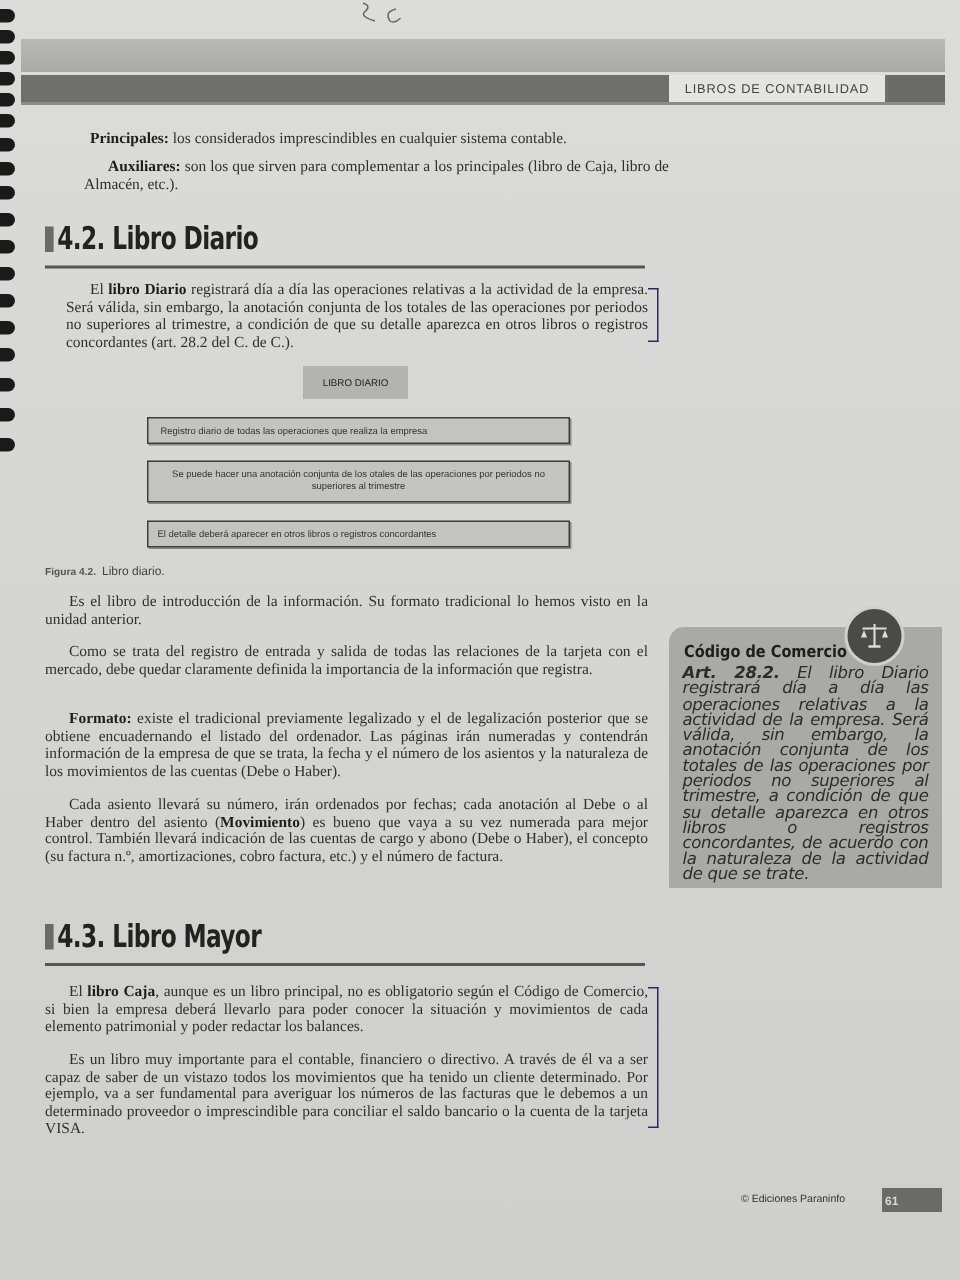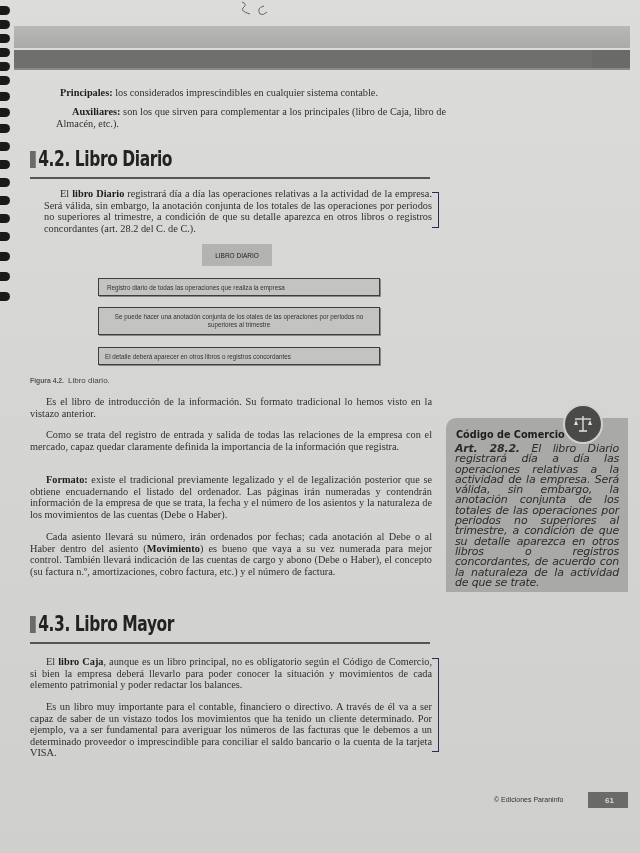--- a/index.html
+++ b/index.html
@@ -102,21 +102,21 @@
   .bracket {
     position:absolute; border:1.2px solid #2b2b5a; border-left:none;
   }
   .footer-text {
     position:absolute; left:494px; top:796px;
     font-family:"Liberation Sans","DejaVu Sans",sans-serif; font-size:7px; color:#333;
   }
   .page-num {
     position:absolute; left:588px; top:792px; width:40px; height:16px; background:#6a6a68;
     font-family:"Liberation Sans","DejaVu Sans",sans-serif; font-weight:bold; font-size:8px;
-    color:#d8d8d6; display:flex; align-items:center; padding-left:17px; box-sizing:border-box;
+    color:#d8d8d6; display:flex; align-items:center; padding-left:2px; box-sizing:border-box;
   }
 </style>
 </head>
 <body>
 
 <div class="page">
 
   <div class="spiral">
     <span style="top:6px"></span>
       <span style="top:20px"></span>
@@ -138,20 +138,21 @@
       <span style="top:292px"></span>
   </div>
 
   <svg class="handwriting" viewBox="0 0 40 18">
     <path d="M4 2 Q10 4 5 8 Q2 11 12 14" stroke="#666" stroke-width="1" fill="none"></path>
     <path d="M26 6 Q18 8 22 14 Q25 16 29 12" stroke="#666" stroke-width="1" fill="none"></path>
   </svg>
 
   <div class="top-band"></div>
   <div class="header-bar"></div>
+  <div class="header-label">LIBROS DE CONTABILIDAD</div>
   <div class="header-end"></div>
 
   <div class="p indent" style="left:44px; top:87px; width:390px;">
     <b>Principales:</b><span> los considerados imprescindibles en cualquier sistema contable.</span>
   </div>
   <div class="p indent" style="left:56px; top:106px; width:390px;">
     <b>Auxiliares:</b><span> son los que sirven para complementar a los principales (libro de Caja, libro de Almacén, etc.).</span>
   </div>
 
   <div class="section-title" style="top:147px;">
@@ -167,22 +168,22 @@
 
   <div class="diagram-title">LIBRO DIARIO</div>
   <div class="dbox" style="top:278px; height:18px; display:flex; align-items:center; padding-left:8px; box-sizing:border-box;">Registro diario de todas las operaciones que realiza la empresa</div>
   <div class="dbox" style="top:307px; height:28px; display:flex; align-items:center; justify-content:center; text-align:center; padding:0 12px; box-sizing:border-box; line-height:8.5px;">Se puede hacer una anotación conjunta de los  otales de las operaciones por periodos no superiores al trimestre</div>
   <div class="dbox" style="top:347px; height:18px; display:flex; align-items:center; padding-left:6px; box-sizing:border-box;">El detalle deberá aparecer en otros libros o registros concordantes</div>
 
   <div class="fig-caption">
     <span class="lbl">Figura 4.2.</span><span>Libro diario.</span>
   </div>
 
-  <div class="p indent" style="left:30px; top:396px; width:402px;">Es el libro de introducción de la información. Su formato tradicional lo hemos visto en la vistazo anterior.</div>
-  <div class="p indent" style="left:30px; top:429px; width:402px;">Como se trata del registro de entrada y salida de todas las relaciones de la empresa con el mercado, capaz quedar claramente definida la importancia de la información que registra.</div>
+  <div class="p indent" style="left:30px; top:396px; width:402px;">Es el libro de introducción de la información. Su formato tradicional lo hemos visto en la unidad anterior.</div>
+  <div class="p indent" style="left:30px; top:429px; width:402px;">Como se trata del registro de entrada y salida de todas las relaciones de la tarjeta con el mercado, debe quedar claramente definida la importancia de la información que registra.</div>
   <div class="p indent" style="left:30px; top:531px; width:402px;">
     <span>Cada asiento llevará su número, irán ordenados por fechas; cada anotación al Debe o al Haber dentro del asiento (</span><b>Movimiento</b><span>) es bueno que vaya a su vez numerada para mejor control. También llevará indicación de las cuentas de cargo y abono (Debe o Haber), el concepto (su factura n.º, amortizaciones, cobro factura, etc.) y el número de factura.</span>
   </div>
   <div class="p indent" style="left:30px; top:474px; width:402px;">
     <b>Formato:</b><span> existe el tradicional previamente legalizado y el de legalización posterior que se obtiene encuadernando el listado del ordenador. Las páginas irán numeradas y contendrán información de la empresa de que se trata, la fecha y el número de los asientos y la naturaleza de los movimientos de las cuentas (Debe o Haber).</span>
   </div>
 
   <div class="sidebox"></div>
   <div class="law-icon">
     <svg width="22" height="22" viewBox="0 0 22 22">

